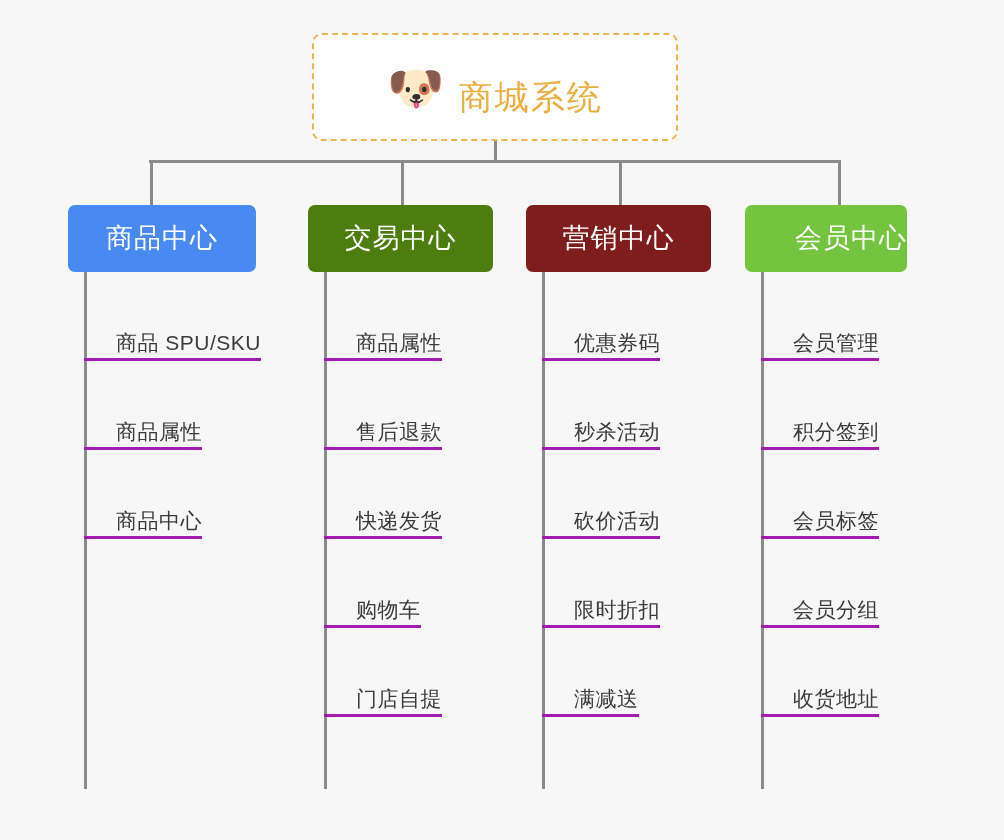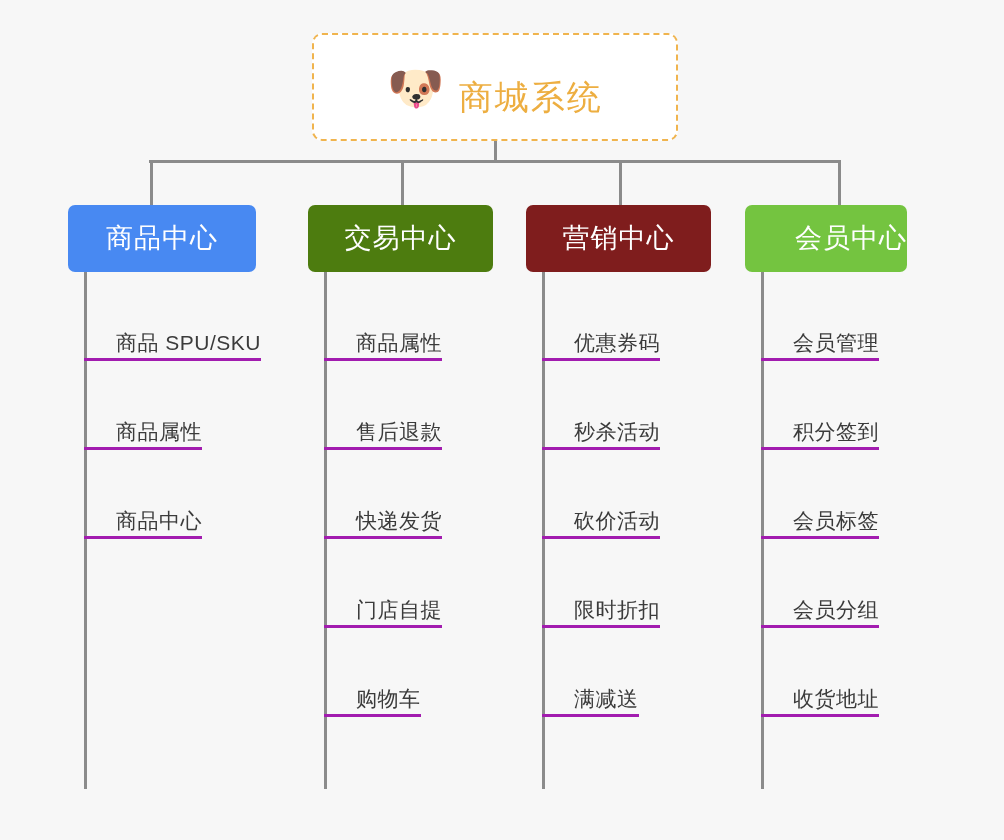--- a/index.html
+++ b/index.html
@@ -141,24 +141,24 @@
           <div class="leaf-item">
             <div class="leaf-underline"><span class="leaf-label">商品属性</span></div>
           </div>
           <div class="leaf-item">
             <div class="leaf-underline"><span class="leaf-label">售后退款</span></div>
           </div>
           <div class="leaf-item">
             <div class="leaf-underline"><span class="leaf-label">快递发货</span></div>
           </div>
           <div class="leaf-item">
+            <div class="leaf-underline"><span class="leaf-label">购物车</span></div>
+          </div>
+          <div class="leaf-item">
             <div class="leaf-underline"><span class="leaf-label">门店自提</span></div>
-          </div>
-          <div class="leaf-item">
-            <div class="leaf-underline"><span class="leaf-label">购物车</span></div>
           </div>
         </div>
       </div>
       <div class="column" style="left: 526px; width: 185px;">
         <div class="cat-box" style="background: #7f1d1d; width: 185px;">
           <span class="cat-label">营销中心</span>
         </div>
         <div class="leaf-list">
           <div class="leaf-rail" style="height: 517px;"></div>
           <div class="leaf-item">

